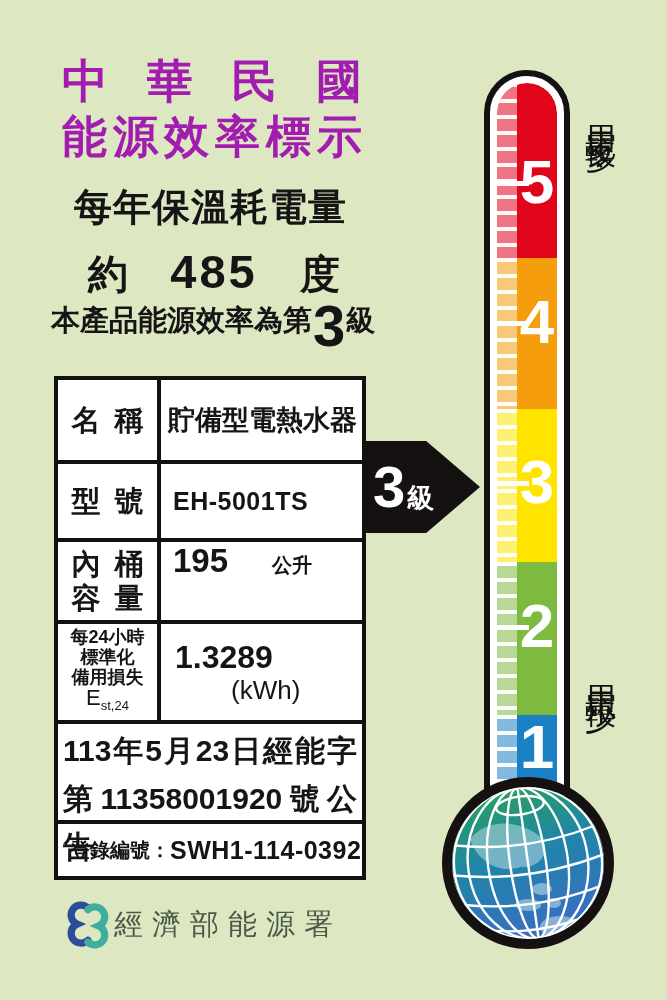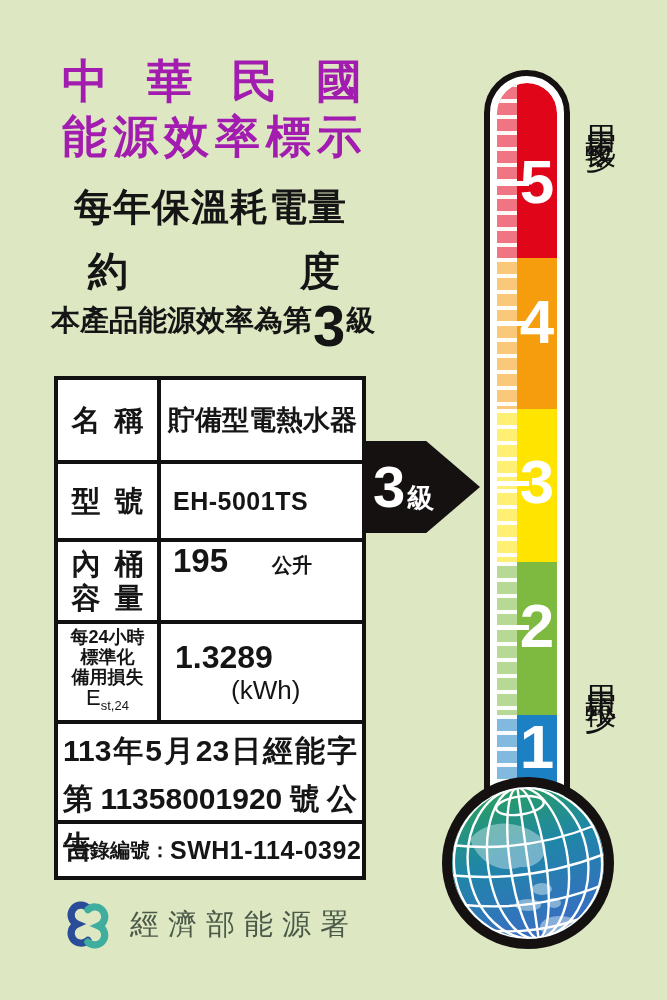--- a/index.html
+++ b/index.html
@@ -80,34 +80,35 @@
   .seg .num{position:absolute;left:20px;right:0;text-align:center;color:#fff;
     font-size:62px;font-weight:700;transform:translateY(-50%);}
   .s0 .num{top:56%;} .s1 .num{top:42%;} .s2 .num{top:47%;}
   .s3 .num{top:41%;} .s4 .num{top:30%;}
   .globe{left:442px;top:777px;width:172px;height:172px;z-index:2;}
   .vlabel{writing-mode:vertical-rl;font-size:31px;font-weight:400;color:#111;
     letter-spacing:6px;line-height:36px;}
   .vlabel.top{left:582px;top:100px;}
   .vlabel.bottom{left:582px;top:660px;}
   
-  .footer{left:60px;top:898px;display:flex;align-items:center;gap:16px;}
+  .footer{left:60px;top:898px;display:flex;align-items:center;}
   .agency-text{font-size:29px;font-weight:400;color:#4b5948;letter-spacing:9px;}
 </style>
 </head>
 <body>
 
 <div id="label-root">
 
   <div class="abs title-line title1">中華民國</div>
   <div class="abs metric-title">每年保溫耗電量</div>
   <div class="abs title-line title2">能源效率標示</div>
 
   <div class="abs approx-row">
     <span class="cjk">約</span>
+    <span class="val">485</span>
     <span class="cjk">度</span>
   </div>
 
   <div class="abs rating-row">
     <span class="pre">本產品能源效率為第</span>
     <span class="big">3</span>
     <span class="suf">級</span>
   </div>
 
   <div class="abs spec-table">

